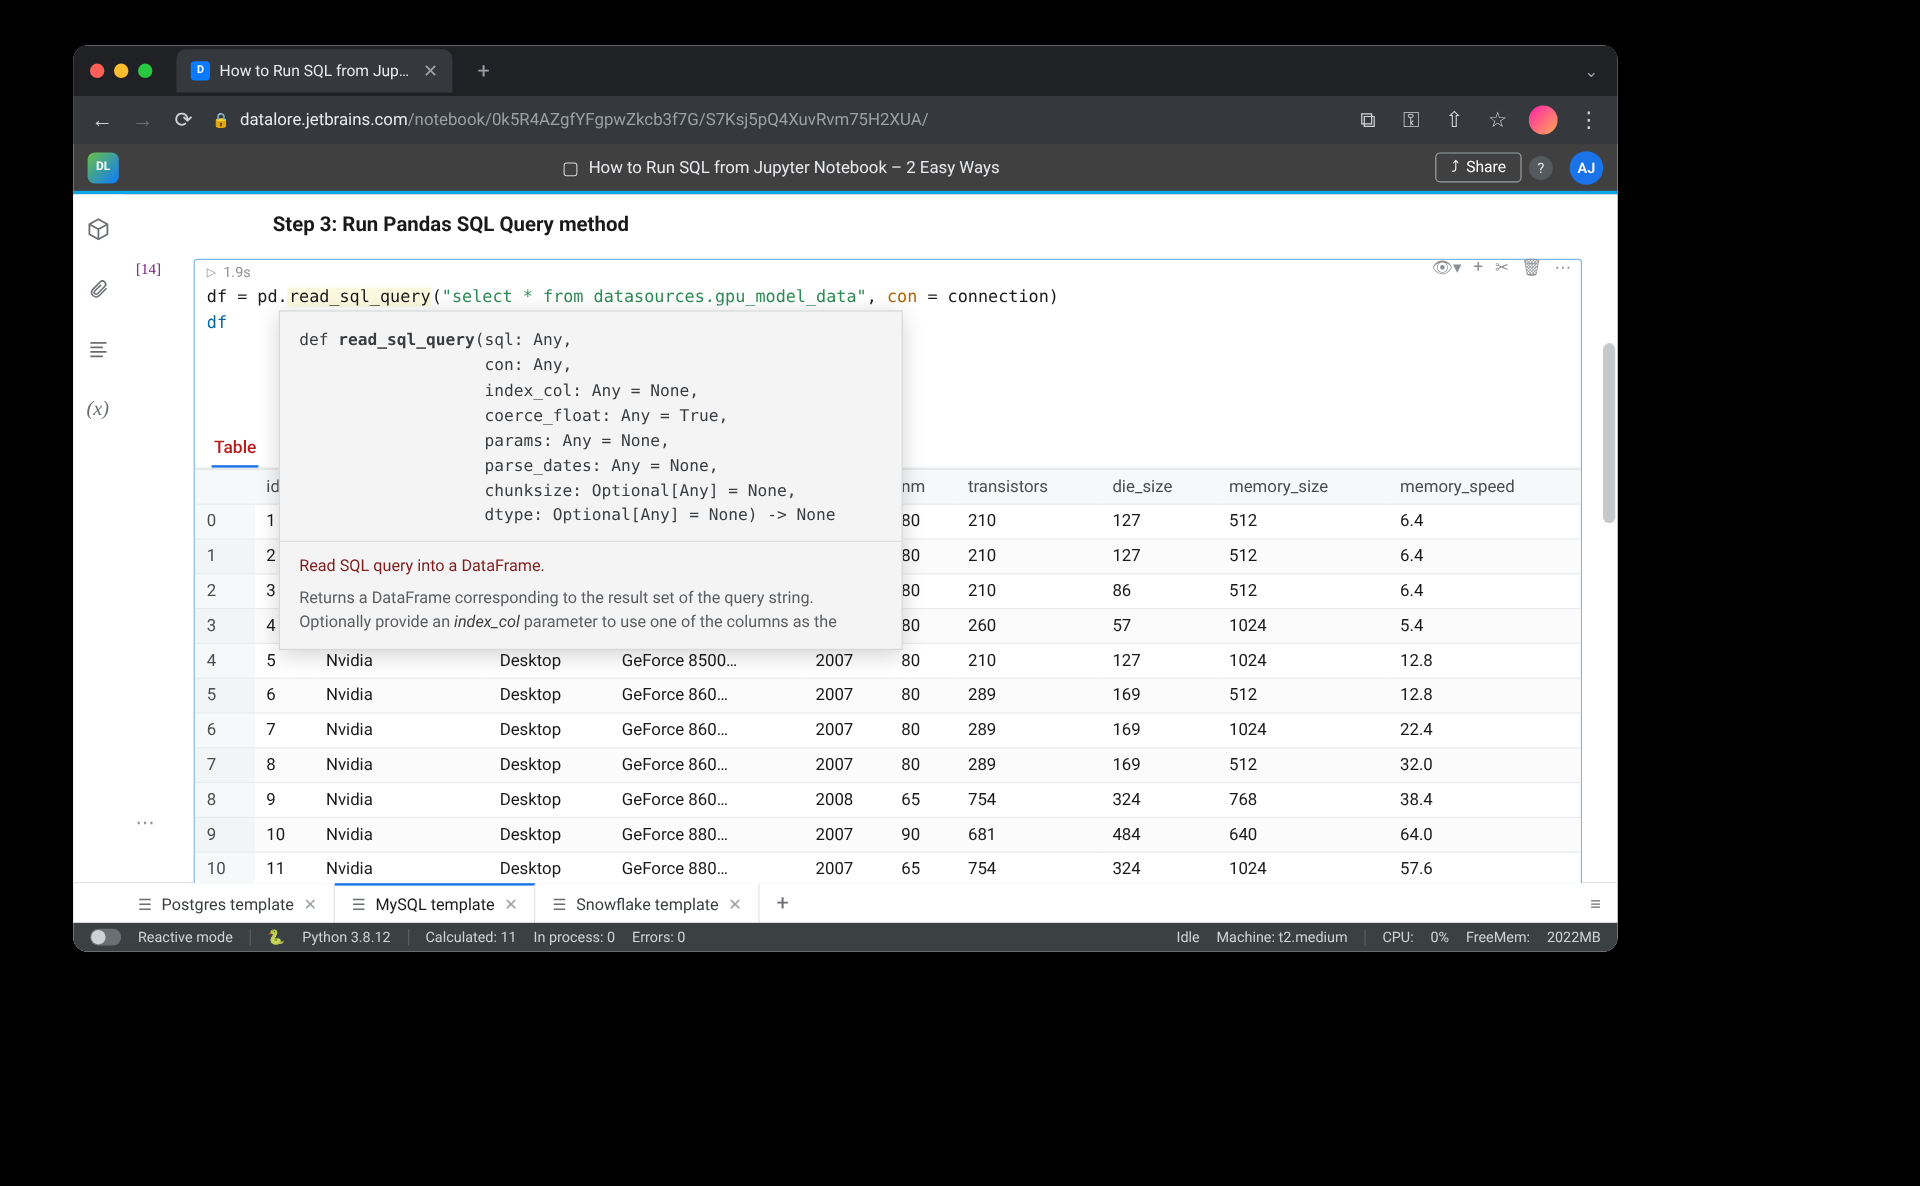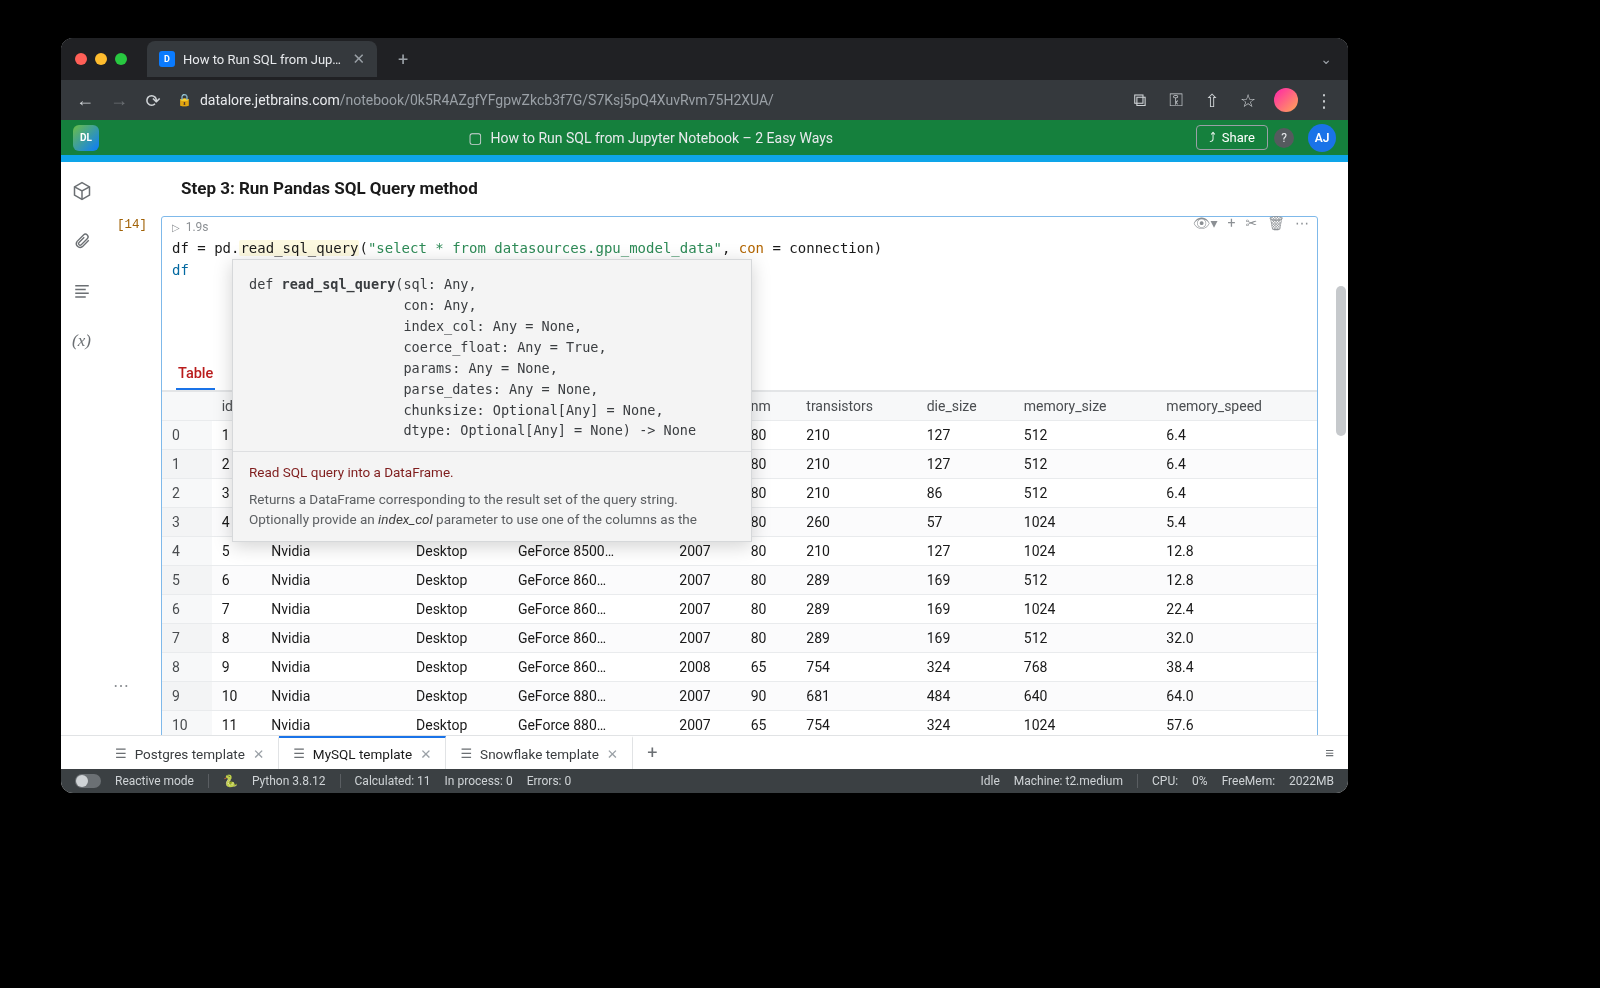--- a/index.html
+++ b/index.html
@@ -49,42 +49,42 @@
     color:#cfd3d6;
     font-size:14px;
   }
   .url-field .lock{font-size:12px;color:#cfd3d6}
   .url-field .host{color:#e8eaed}
   .url-field .path{color:#9aa0a6}
   .right-icons{display:flex;align-items:center;gap:16px;color:#cfd3d6}
   .avatar-sm{width:24px;height:24px;border-radius:50%;background:linear-gradient(135deg,#f2a,#fa5);}
   
   .app-menubar{
-    height:42px; background:#15803d; color:#e8eaed;
+    height:42px; background:#404040; color:#e8eaed;
     display:flex; align-items:center; padding:0 12px; gap:6px;
-    border-bottom:7px solid #0ea5e9;
+    border-bottom:3px solid #0ea5e9;
     text-align:center;
   }
   .dl-logo{width:26px;height:26px;border-radius:6px;background:linear-gradient(135deg,#6cbe45,#0a7bff);display:flex;align-items:center;justify-content:center;font-size:10px;font-weight:bold;color:#fff;margin-right:6px}
   .menu-item{padding:4px 10px;border-radius:4px;cursor:pointer;font-size:13.5px;color:#e0e2e5}
   .menubar-center{flex:1;display:flex;align-items:center;justify-content:center;gap:8px;color:#e8eaed;font-size:14px}
   .bookmark-ic{font-size:15px;color:#cfd3d6}
   .share-btn{display:flex;align-items:center;gap:6px;border:1px solid #9aa0a6;color:#fff;padding:4px 12px;border-radius:4px;font-size:13px;cursor:pointer}
   .help-ic{width:20px;height:20px;border-radius:50%;background:#555a5e;display:flex;align-items:center;justify-content:center;color:#e8eaed;font-size:12px;cursor:pointer}
   .user-badge{width:28px;height:28px;border-radius:50%;background:#1a73e8;color:#fff;display:flex;align-items:center;justify-content:center;font-size:12px;font-weight:600;margin-left:8px}
   
   .app-body{flex:1;display:flex;overflow:hidden;background:#fff}
   .left-rail{width:42px;background:#fff;display:flex;flex-direction:column;align-items:center;padding-top:18px;gap:28px;color:#6b6f73;border-right:1px solid transparent}
   .rail-ic{width:22px;height:22px;display:flex;align-items:center;justify-content:center;cursor:pointer;font-size:18px}
   .rail-italic{font-style:italic;font-family:"Times New Roman",serif;font-size:17px}
   .main-area{flex:1;position:relative;overflow:hidden}
   .content-scroll{position:absolute;inset:0;overflow:auto;padding:10px 6px 0 10px}
-  .step-heading{margin:6px 0 18px 68px;font-weight:700;font-size:17px;color:#1a1a1a}
+  .step-heading{margin:6px 0 18px 114px;font-weight:700;font-size:17px;color:#1a1a1a}
   .cell-wrap{display:flex;align-items:flex-start}
-  .cell-gutter{width:48px;text-align:center;padding-right:10px;color:#a16207;font-size:12.5px;padding-top:2px;font-family:Liberation Mono, monospace}
+  .cell-gutter{width:48px;text-align:left;padding-right:10px;color:#701a75;font-size:12.5px;padding-top:2px;font-family:Liberation Serif, serif}
   .cell-box{flex:1;border:1.5px solid #7fb9ea;border-radius:3px;background:#fff;margin-right:24px;position:relative}
   .cell-toolbar{position:absolute;right:8px;top:-4px;height:20px;display:flex;align-items:center;gap:10px;color:#8c9094;font-size:14px}
   .cell-tb-ic{cursor:pointer}
   .exec-meta{display:flex;align-items:center;gap:6px;padding:3px 10px 0 10px;color:#8c9094;font-size:12px}
   .play-tri{font-size:10px}
   .code-block{padding:4px 10px 8px 10px;font-family:ui-monospace,Menlo,monospace;font-size:14px;line-height:1.55;white-space:pre;position:relative}
   .hl-yellow{background:#fdf9e0;border-radius:2px;padding:0 1px}
   .kw-green{color:#2e8b57}
   .kw-blue{color:#0369a1}
   .kw-orange{color:#b26500}

